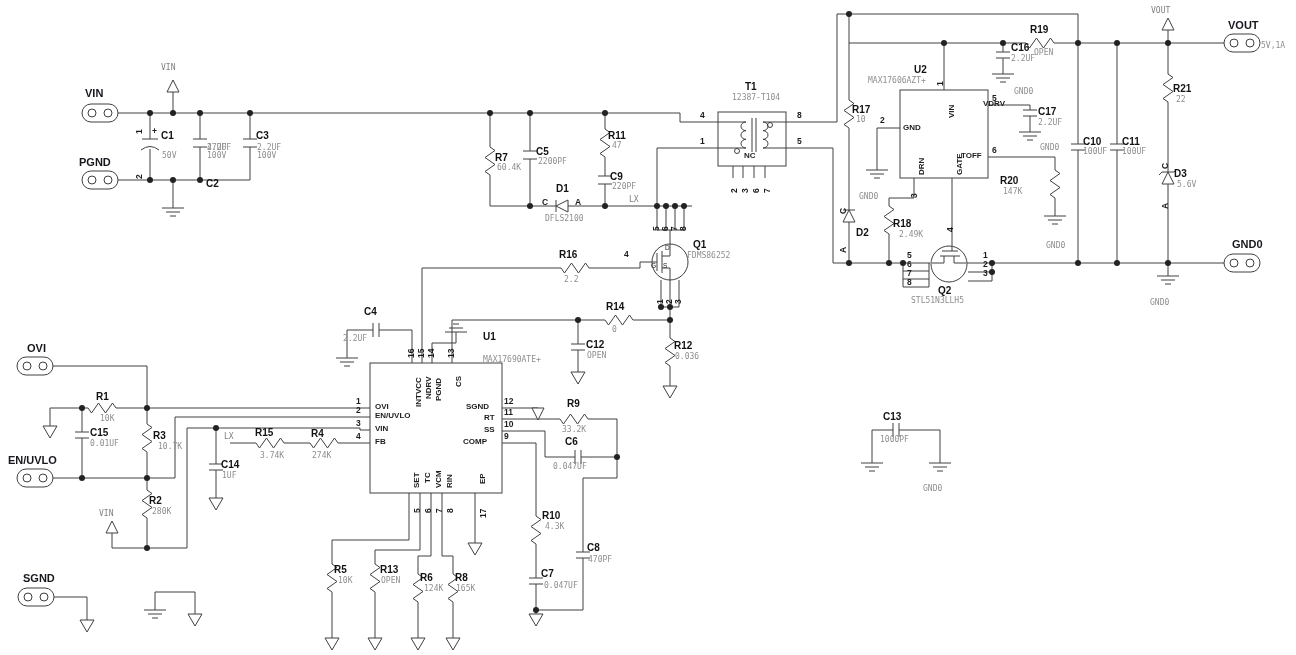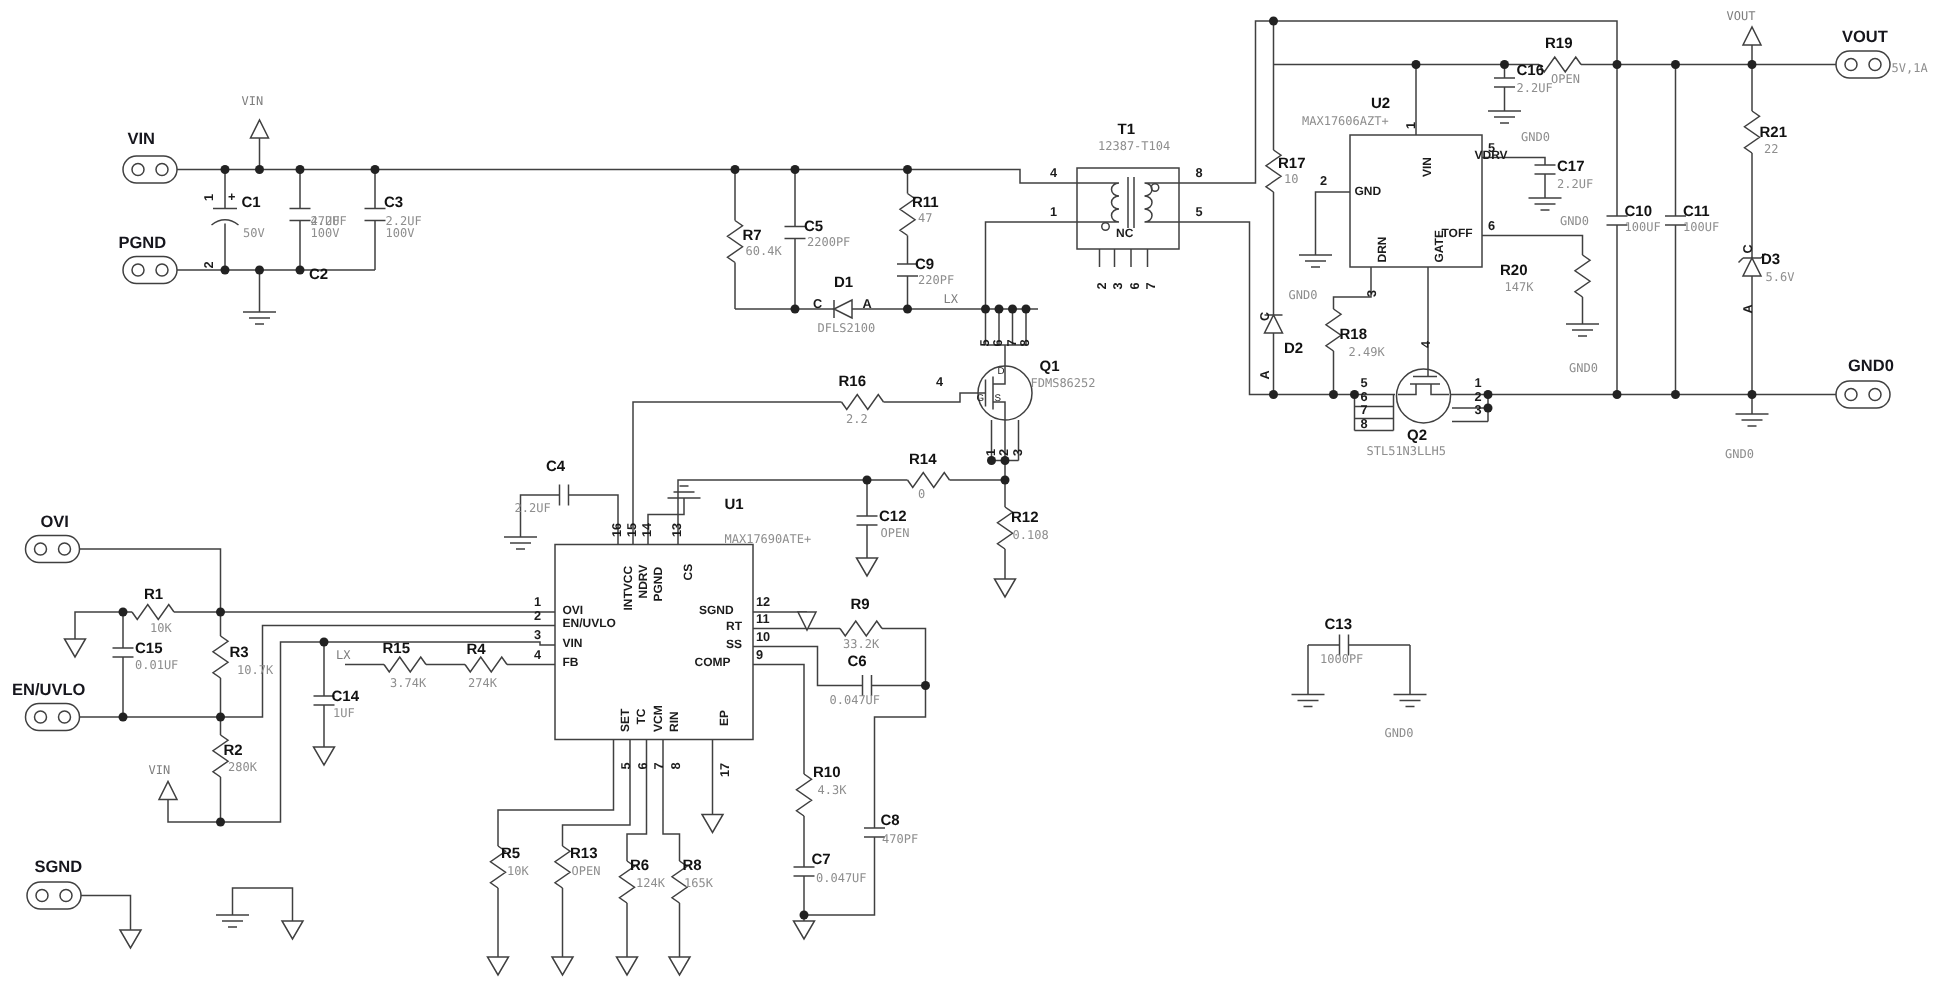--- a/index.html
+++ b/index.html
@@ -402,21 +402,21 @@
       <div class="lbl tiny" style="left: 665px; top: 244px;">D</div>
       <div class="lbl tiny" style="left: 651px; top: 262px;">G</div>
       <div class="lbl tiny" style="left: 663px; top: 262px;">S</div>
       <div class="lbl ref" style="left: 559px; top: 249px;">R16</div>
       <div class="lbl val" style="left: 564px; top: 275px;">2.2</div>
       <div class="lbl ref" style="left: 606px; top: 301px;">R14</div>
       <div class="lbl val" style="left: 612px; top: 325px;">0</div>
       <div class="lbl ref" style="left: 586px; top: 339px;">C12</div>
       <div class="lbl val" style="left: 587px; top: 351px;">OPEN</div>
       <div class="lbl ref" style="left: 674px; top: 340px;">R12</div>
-      <div class="lbl val" style="left: 675px; top: 352px;">0.108</div>
+      <div class="lbl val" style="left: 675px; top: 352px;">0.036</div>
       <div class="lbl ref" style="left: 483px; top: 331px;">U1</div>
       <div class="lbl val" style="left: 483px; top: 343px; margin-top: 12px;">MAX17690ATE+</div>
       <div class="lbl pname" style="left: 375px; top: 402px;">OVI</div>
       <div class="lbl pname" style="left: 375px; top: 411px;">EN/UVLO</div>
       <div class="lbl pname" style="left: 375px; top: 424px;">VIN</div>
       <div class="lbl pname" style="left: 375px; top: 437px; text-align: right;">FB</div>
       <div class="lbl pin" style="left: 356px; top: 396px;">1</div>
       <div class="lbl pin" style="left: 356px; top: 405px;">2</div>
       <div class="lbl pin" style="left: 356px; top: 418px;">3</div>
       <div class="lbl pin" style="left: 356px; top: 431px;">4</div>

